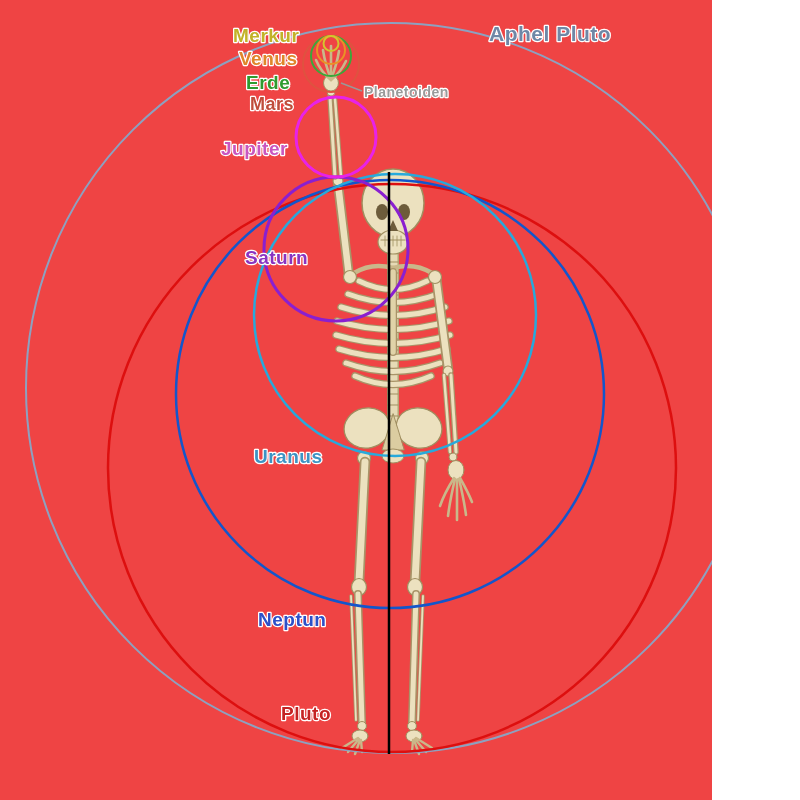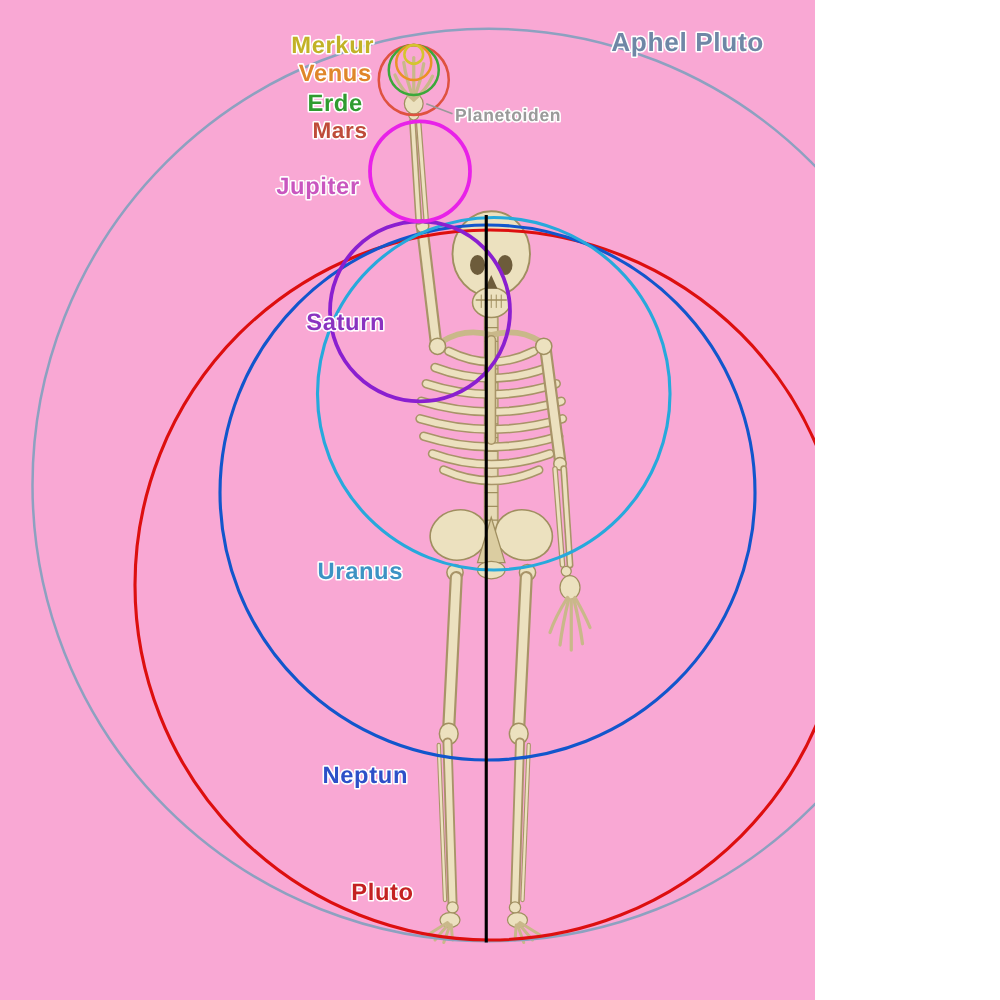--- a/index.html
+++ b/index.html
@@ -1,16 +1,16 @@
 <!DOCTYPE html>
 <html><head>
 <meta charset="utf-8">
 <style>
   html,body{margin:0;padding:0;background:#ffffff;}
-  .stage{position:relative;width:652px;height:800px;background:#f9a8d4;overflow:hidden;}
+  .stage{position:relative;width:712px;height:800px;background:#ef4444;overflow:hidden;}
   svg{display:block;}
   text{
     font-family:"Liberation Sans","DejaVu Sans",sans-serif;
     font-weight:bold;
     letter-spacing:0.5px;
     paint-order:stroke;
     stroke:#ffffff;
     stroke-width:2.5px;
     stroke-linejoin:round;
   }

